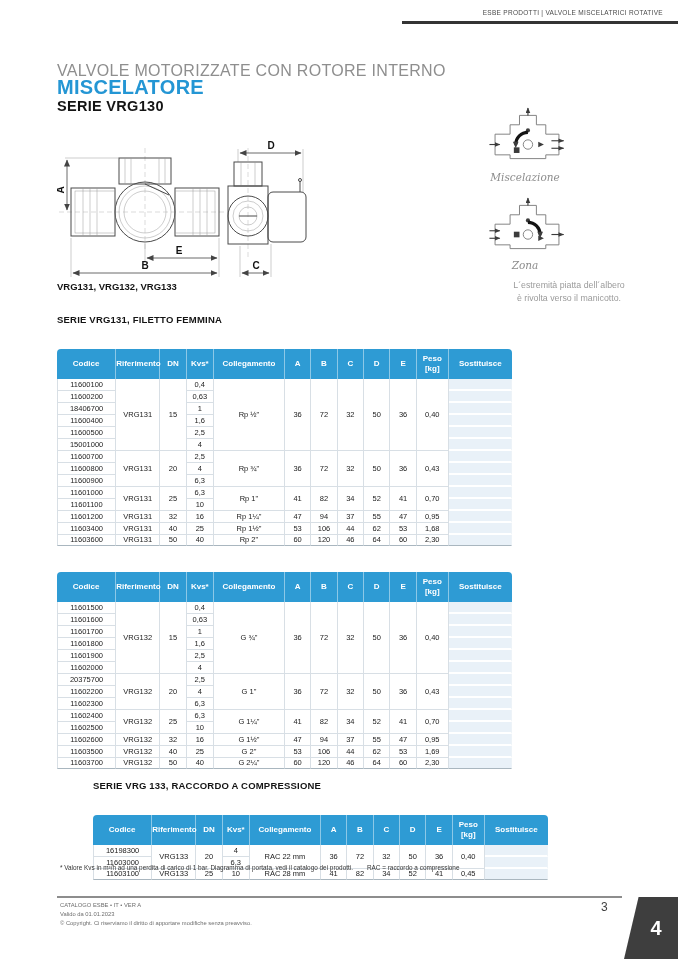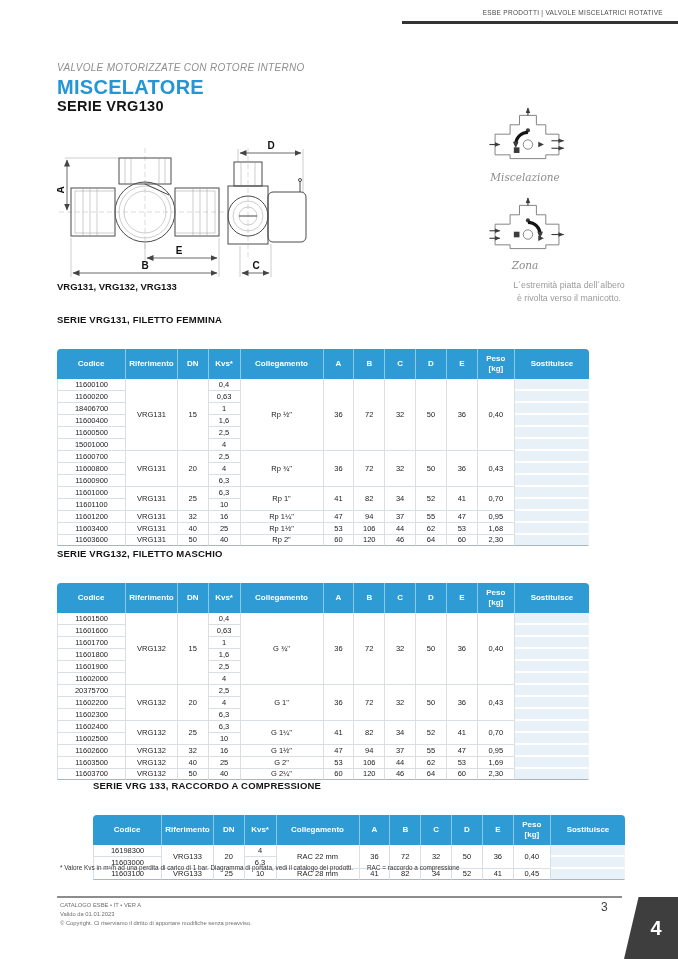--- a/index.html
+++ b/index.html
@@ -5,21 +5,21 @@
   html,body{margin:0;padding:0;}
   body{
     width:678px;height:959px;position:relative;background:#ffffff;
     font-family:"Liberation Sans",sans-serif;color:#222;overflow:hidden;
   }
   .abs{position:absolute;}
   
   .breadcrumb{top:9px;right:15px;font-size:6.5px;color:#4a4a4a;letter-spacing:.3px;}
   .top-rule{top:21px;left:402px;right:0;height:2.5px;background:#343434;}
   
-  .eyebrow{top:62px;left:57px;font-size:10px;color:#8e8e8e;letter-spacing:.3px;font-style:italic;}
+  .eyebrow{top:62px;left:57px;font-size:16px;color:#8e8e8e;letter-spacing:.3px;}
   .title{top:76px;left:57px;font-size:20px;font-weight:800;color:#2496d4;letter-spacing:.3px;}
   .series{top:98px;left:57px;font-size:14.5px;font-weight:800;color:#141414;letter-spacing:.3px;}
   
   .drawing{top:140px;left:57px;}
   .draw-caption{top:281px;left:57px;font-size:9.5px;font-weight:bold;color:#141414;}
   svg .dl{stroke:#4a4a4a;stroke-width:1;fill:none;}
   svg .thin{stroke:#9a9a9a;stroke-width:.5;fill:none;}
   svg .cl{stroke:#b5b5b5;stroke-width:.5;stroke-dasharray:5 3;fill:none;}
   svg .dim{stroke:#444;stroke-width:.8;fill:none;}
   svg .dimlbl{font:bold 10px "Liberation Sans",sans-serif;fill:#111;}
@@ -28,21 +28,21 @@
   .sym-zone{top:196px;left:489px;}
   .sym-label{width:144px;text-align:center;font-family:"DejaVu Serif",serif;font-style:italic;font-size:10.5px;color:#8c8c8c;}
   .mix-label{top:171px;left:453px;}
   .zone-label{top:259px;left:453px;}
   .side-note{top:279px;left:473px;width:192px;text-align:center;font-size:8.8px;color:#9b9b9b;line-height:1.5;}
   svg .sy{stroke:#7d7d7d;stroke-width:1;fill:none;}
   svg .arc{stroke:#141414;stroke-width:3.4;fill:none;stroke-linecap:butt;}
   svg .arw{stroke:#3c3c3c;stroke-width:1.2;fill:none;}
   svg .fl{fill:#3c3c3c;stroke:none;}
   
-  .tbl{position:absolute;left:57px;width:532px;}
+  .tbl{position:absolute;left:57px;width:455px;}
   .sec-title{margin:0 0 4px 0;font-size:9.5px;font-weight:bold;color:#141414;letter-spacing:.2px;}
   .cat-table{width:100%;border-collapse:separate;border-spacing:0;table-layout:fixed;margin-top:24px;}
   .cat-table th{
     background:#2e9bd4;color:#fff;font-size:8px;font-weight:bold;height:30px;
     text-align:center;vertical-align:middle;padding:0;line-height:1.3;
     border-right:1px solid rgba(255,255,255,.45);white-space:pre-line;
   }
   .cat-table th:first-child{border-top-left-radius:4px;}
   .cat-table th:last-child{border-right:none;border-top-right-radius:4px;}
   .cat-table td{
@@ -346,21 +346,20 @@
             <td>64</td>
             <td>60</td>
             <td>2,30</td>
             <td class="c-sost"></td>
           </tr>
         </tbody>
       </table>
     </div>
 </section>
 <section class="tbl t2">
-  <h2 class="sec-title">SERIE VRG132, FILETTO MASCHIO</h2>
   <div>
       <table class="cat-table">
         <colgroup>
           <col style="width: 13%;">
           <col style="width: 9.7%;">
           <col style="width: 5.8%;">
           <col style="width: 6%;">
           <col style="width: 15.6%;">
           <col style="width: 5.8%;">
           <col style="width: 5.8%;">

